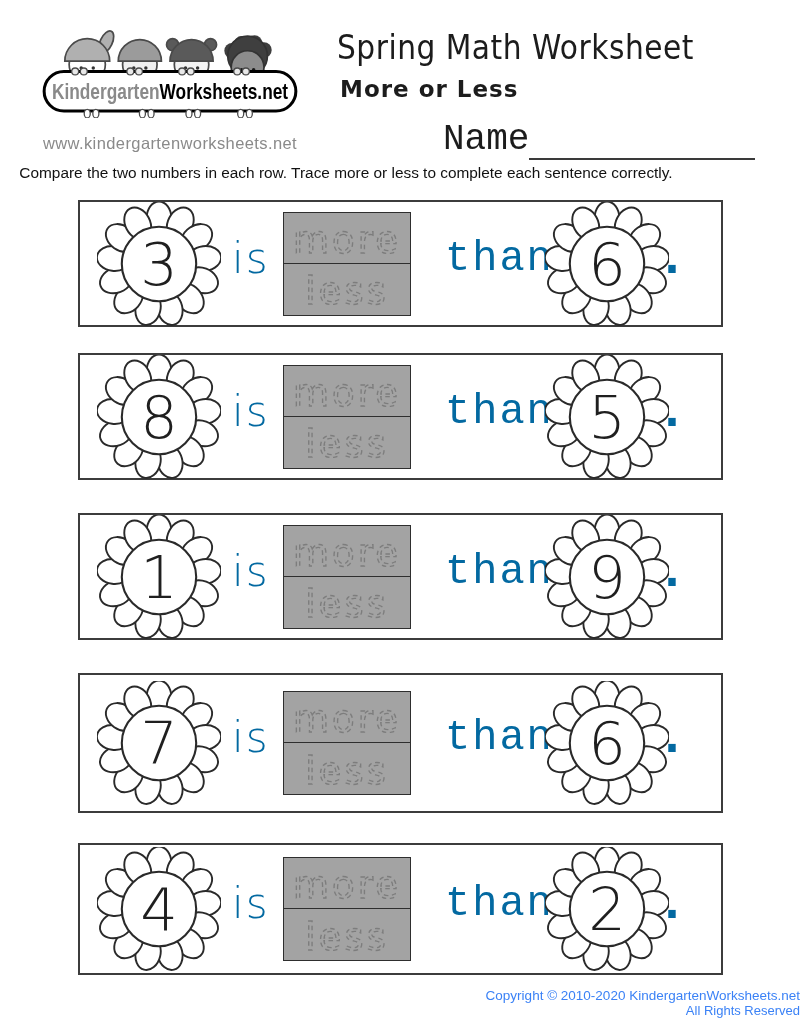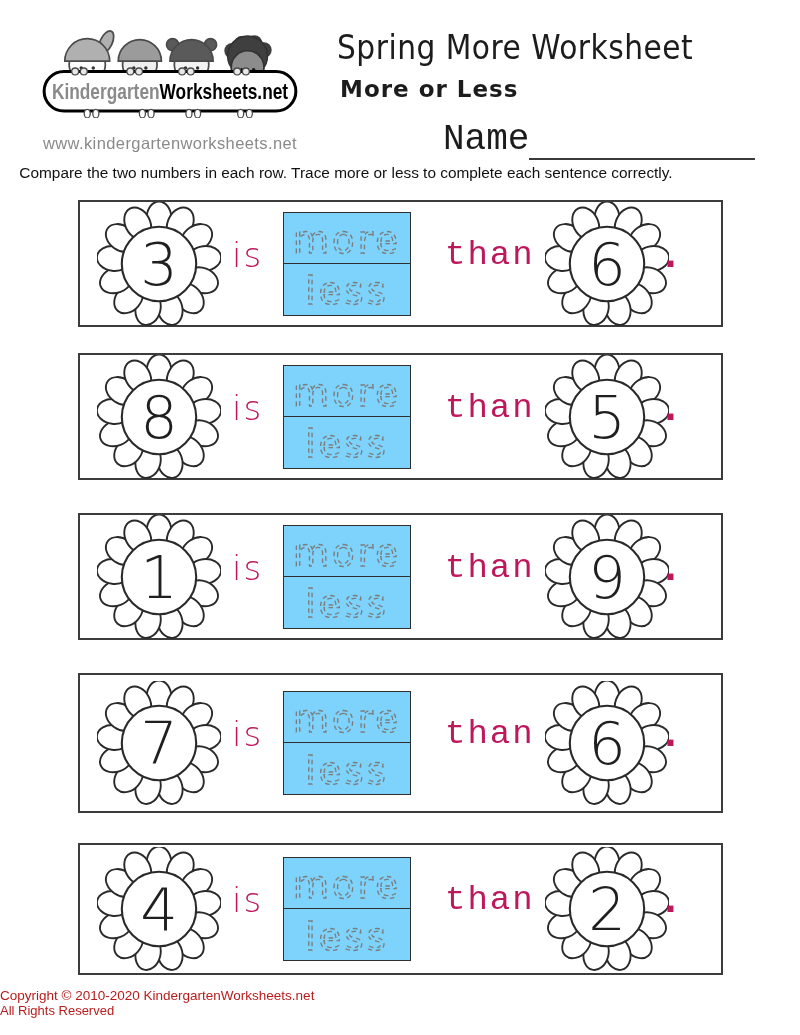--- a/index.html
+++ b/index.html
@@ -32,35 +32,35 @@
   .row:nth-child(3){ top:513px; height:127px; }
   .row:nth-child(4){ top:673px; height:140px; }
   .row:nth-child(5){ top:843px; height:132px; }
 
   .flower { position:absolute; top:50%; width:124px; height:124px; transform:translateY(-62px); }
   .flower.left  { left:17px; }
   .flower.right { left:465px; }
   .flower-num { font-family:"DejaVu Sans", sans-serif; font-size:62px; font-weight:200;
                 fill:#1f1f1f; text-anchor:middle; }
 
-  .word { position:absolute; top:50%; transform:translateY(-26px); font-size:34px; line-height:1;
-          font-family:"DejaVu Sans", sans-serif; font-weight:200; letter-spacing:2px; color:#be185d; }
+  .word { position:absolute; top:50%; transform:translateY(-26px); font-size:42px; line-height:1;
+          font-family:"DejaVu Sans", sans-serif; font-weight:200; letter-spacing:2px; color:#0369a1; }
   .word.is   { left:152px; }
   .word.than { left:365px;font-family:Liberation Mono, monospace; }
   .word.period { left:584px; font-weight:bold; letter-spacing:0; }
 
   .trace-box { position:absolute; left:203px; top:50%; transform:translateY(-52px);
-               width:128px; height:104px; border:1.6px solid #2e2e2e; box-sizing:border-box; background:#7dd3fc; }
+               width:128px; height:104px; border:1.6px solid #2e2e2e; box-sizing:border-box; background:#a3a3a3; }
   .trace-half { width:100%; height:50%; display:flex; align-items:center; justify-content:center; box-sizing:border-box; }
   .trace-half.top { border-bottom:1.6px solid #2e2e2e; }
   .trace-text { font-family:"DejaVu Sans", sans-serif; font-size:37px; letter-spacing:3px;
                 fill:none; stroke:#7d7d7d; stroke-width:1.35; stroke-dasharray:4.5 3.5; text-anchor:middle; }
 
   
-  .footer { position:absolute; left:0; top:988px; width:800px; text-align:left; color:#b91c1c; }
+  .footer { position:absolute; left:0; top:988px; width:800px; text-align:right; color:#3b82f6; }
   .footer .line1 { font-size:13.5px; }
   .footer .line2 { font-size:13px; margin-top:0; }
 
   
   .sign-text { font-family:"Liberation Sans", sans-serif; font-weight:bold; font-size:25px; }
   .sign-gray  { fill:#8a8a8a; }
   .sign-black { fill:#000000; }
 </style>
 </head>
 <body>
@@ -149,21 +149,21 @@
       <ellipse cx="172" cy="111" rx="3.5" ry="5"></ellipse>
         <ellipse cx="182" cy="111" rx="3.5" ry="5"></ellipse>
       <ellipse cx="232" cy="111" rx="3.5" ry="5"></ellipse>
         <ellipse cx="242" cy="111" rx="3.5" ry="5"></ellipse>
     </g>
     <text class="sign-text" x="150" y="94" text-anchor="middle" textLength="274" lengthAdjust="spacingAndGlyphs"><tspan class="sign-gray">Kindergarten</tspan><tspan class="sign-black">Worksheets.net</tspan></text>
   </svg>
   <div class="logo-site">www.kindergartenworksheets.net</div>
 </div>
 
-<div class="title">Spring More Worksheet</div>
+<div class="title">Spring Math Worksheet</div>
 <div class="subtitle">More or Less</div>
 
 <div class="name-row">
   <span>Name</span><span class="name-line"></span>
 </div>
 
 <div class="instructions">Compare the two numbers in each row. Trace more or less to complete each sentence correctly.</div>
 
 <div class="rows">
   <div class="row">

